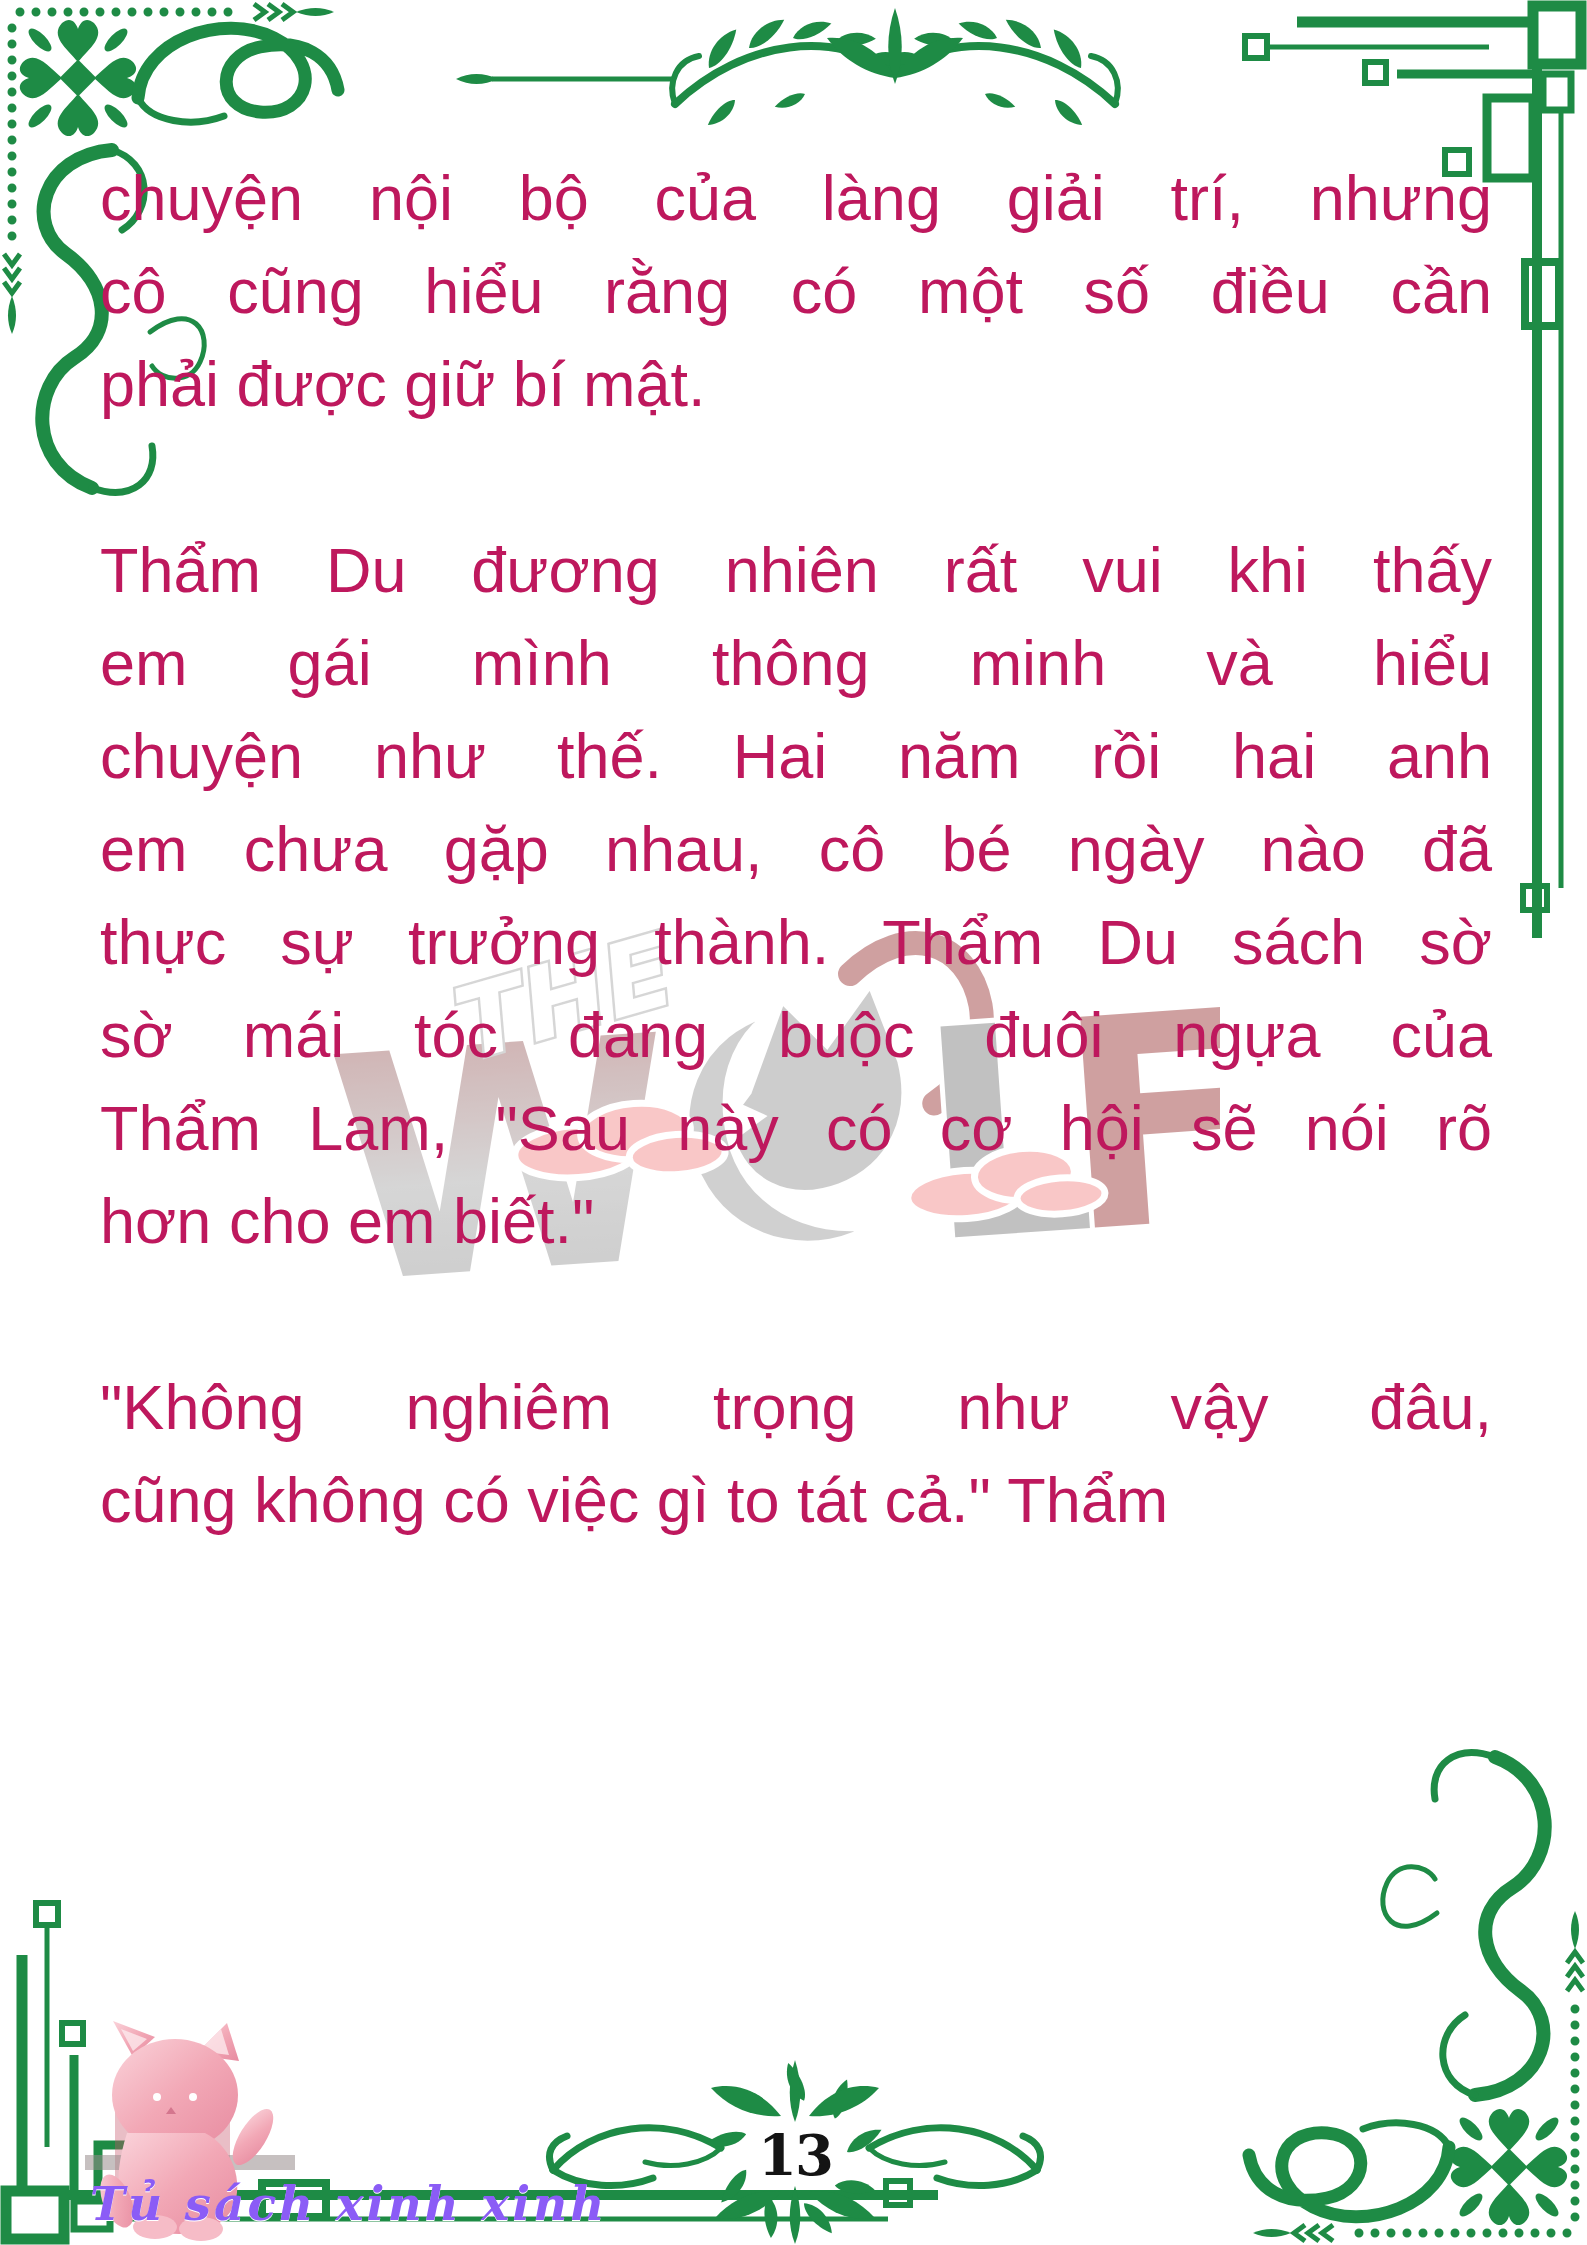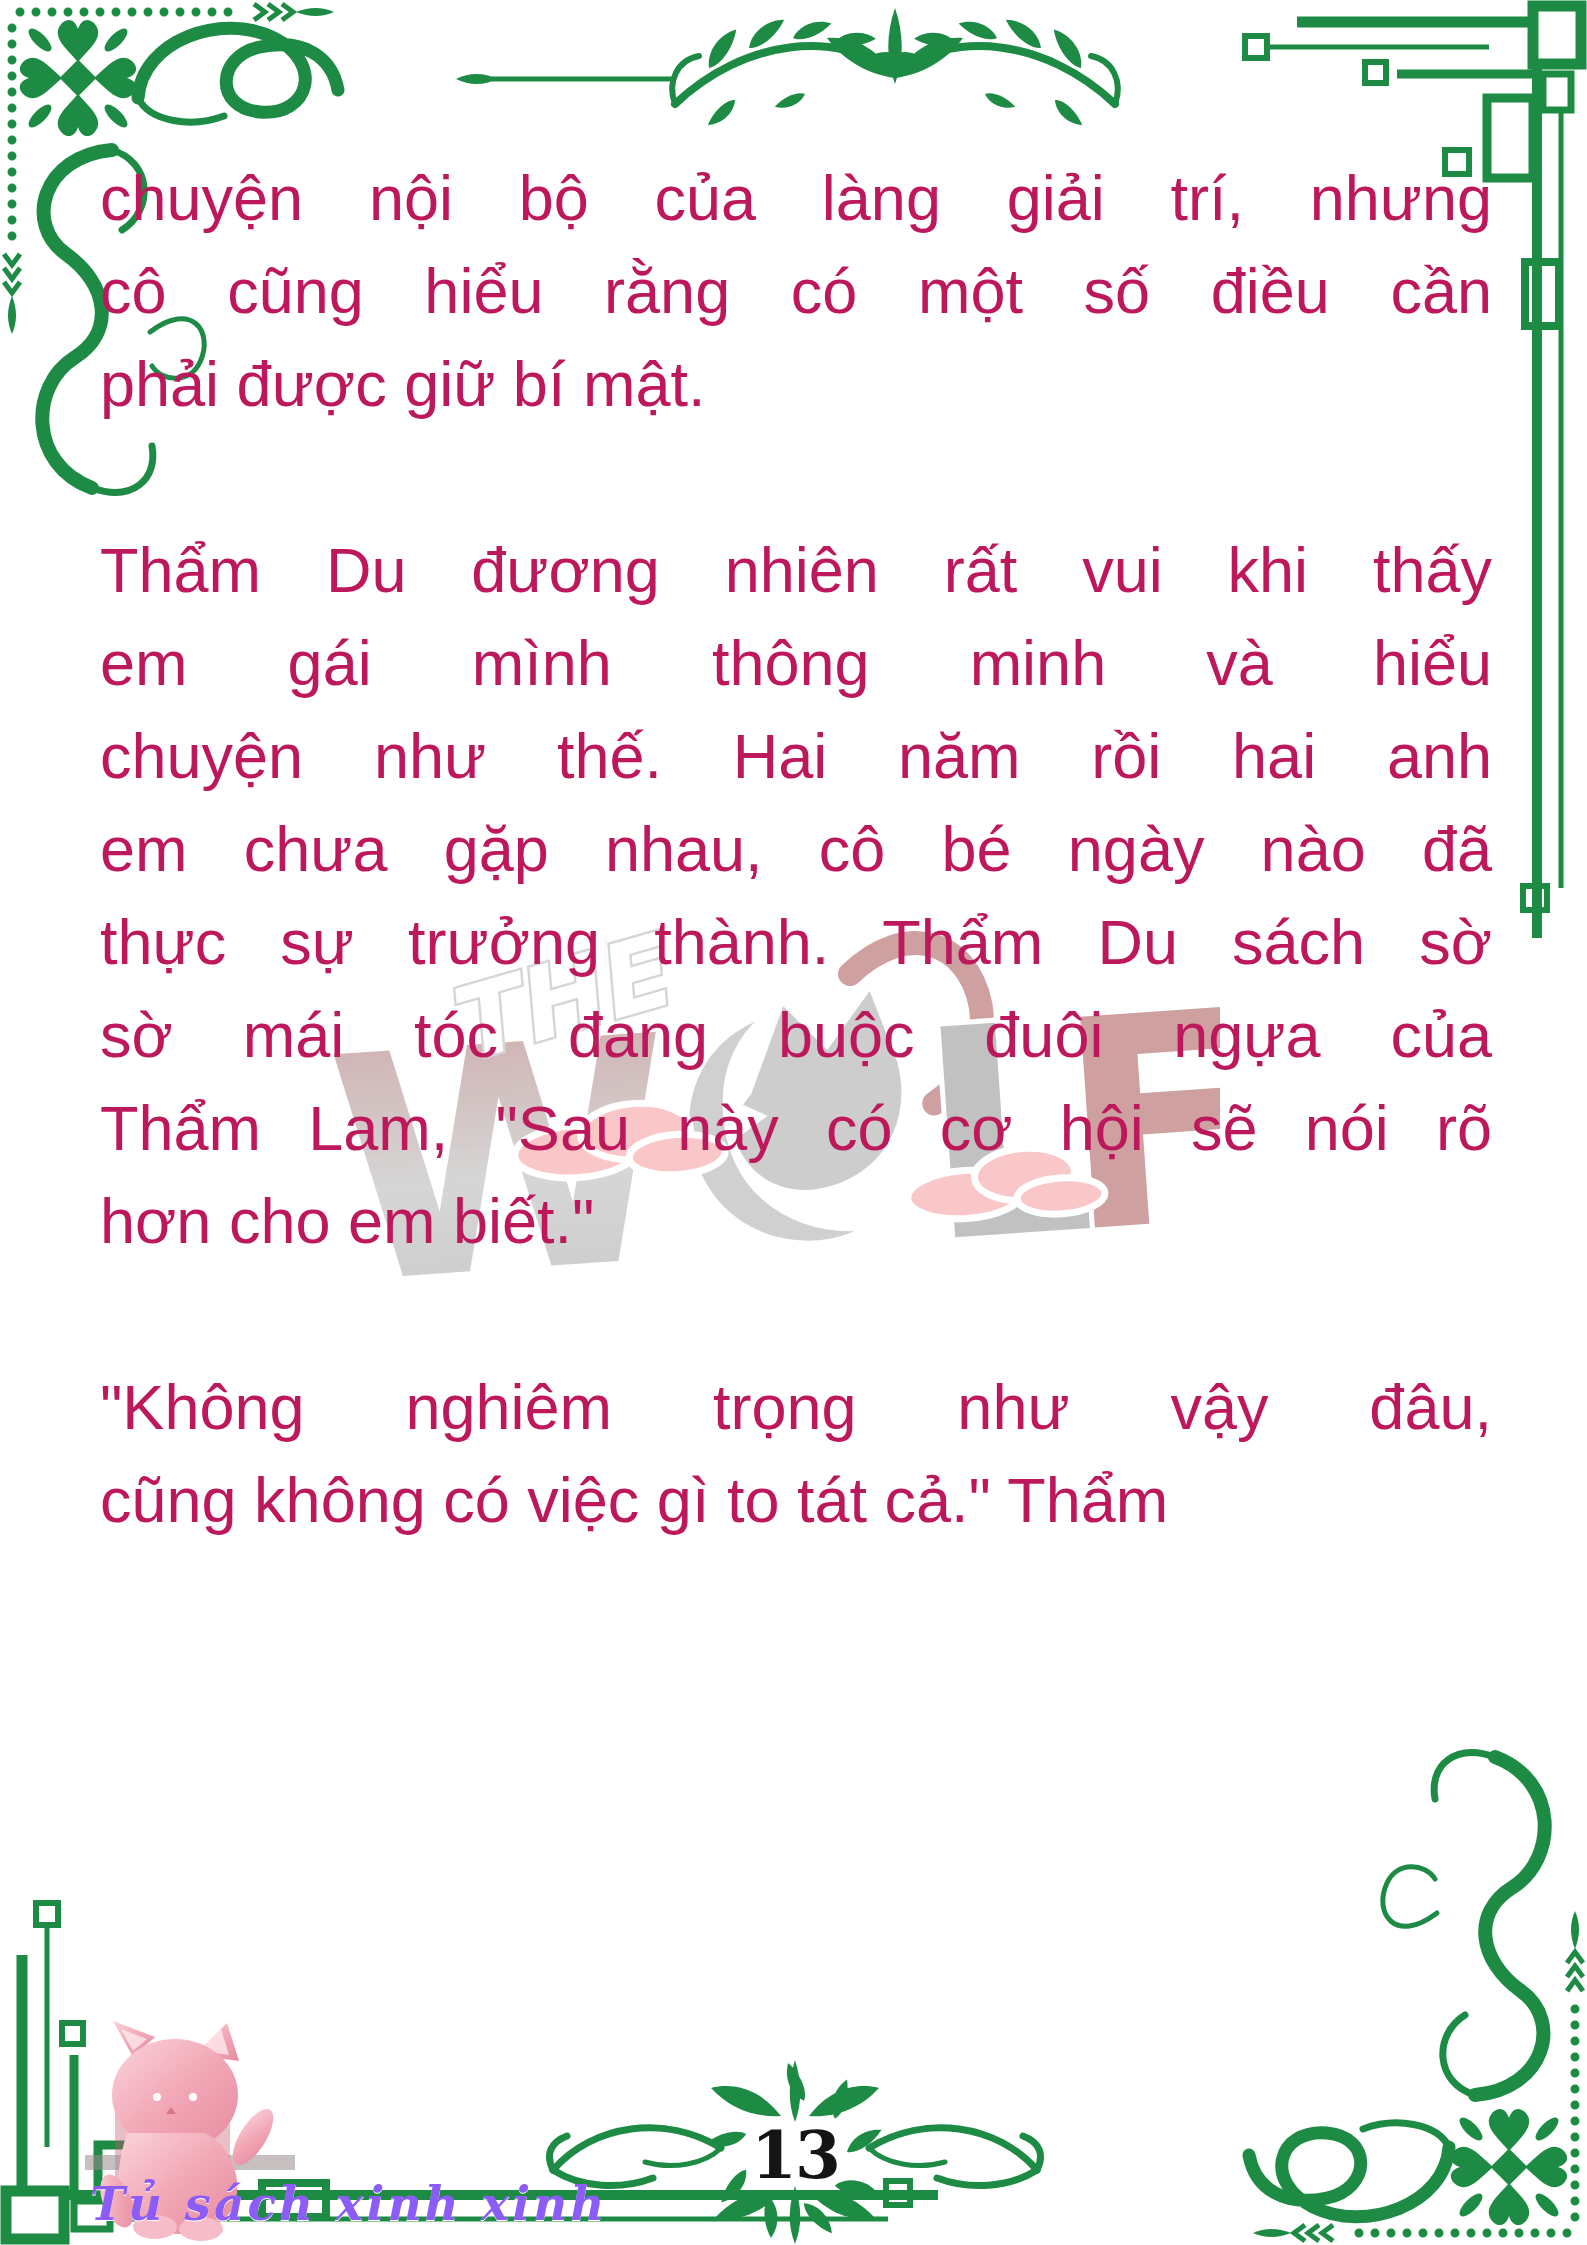--- a/index.html
+++ b/index.html
@@ -36,21 +36,21 @@
   
   #watermark{
     position:absolute;left:320px;top:920px;z-index:1;
     opacity:.55;pointer-events:none;
   }
   
   .page-number{
     position:absolute;left:730px;top:2105px;width:130px;height:100px;
     z-index:4;
     font-family:"DejaVu Serif","Liberation Serif",serif;
-    font-weight:bold;font-size:66px;line-height:100px;
+    font-weight:bold;font-size:56px;line-height:100px;
     text-align:center;color:#141414;letter-spacing:-2px;
   }
   #cat-mascot{position:absolute;left:55px;top:2015px;z-index:4;}
   .brand-script{
     position:absolute;left:90px;top:2176px;z-index:5;
     font-family:"DejaVu Serif","Liberation Serif",serif;
     font-style:italic;font-weight:bold;
     font-size:47px;color:#8b5cf6;letter-spacing:3px;
     text-shadow:0 1px 0 #ffffff;
     white-space:nowrap;

